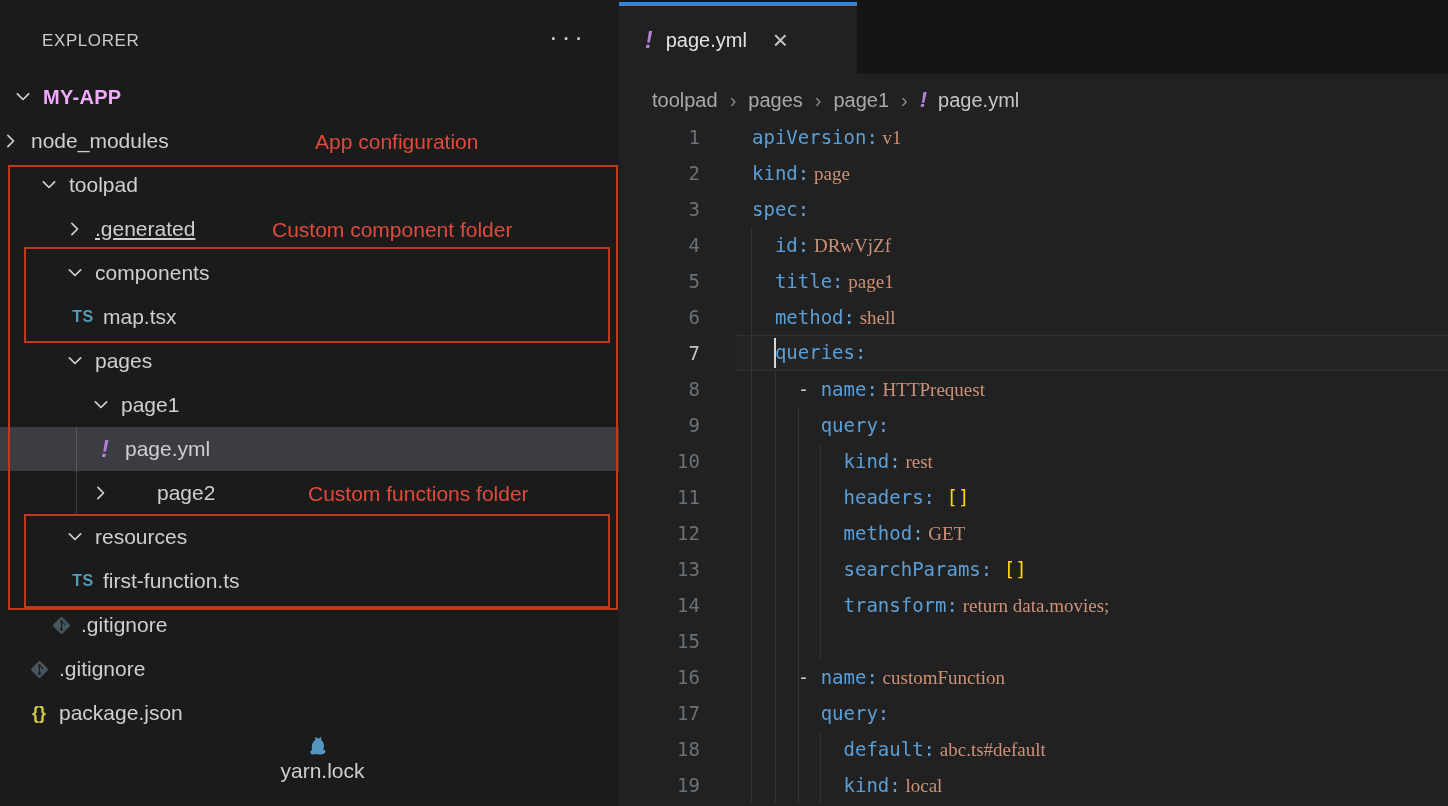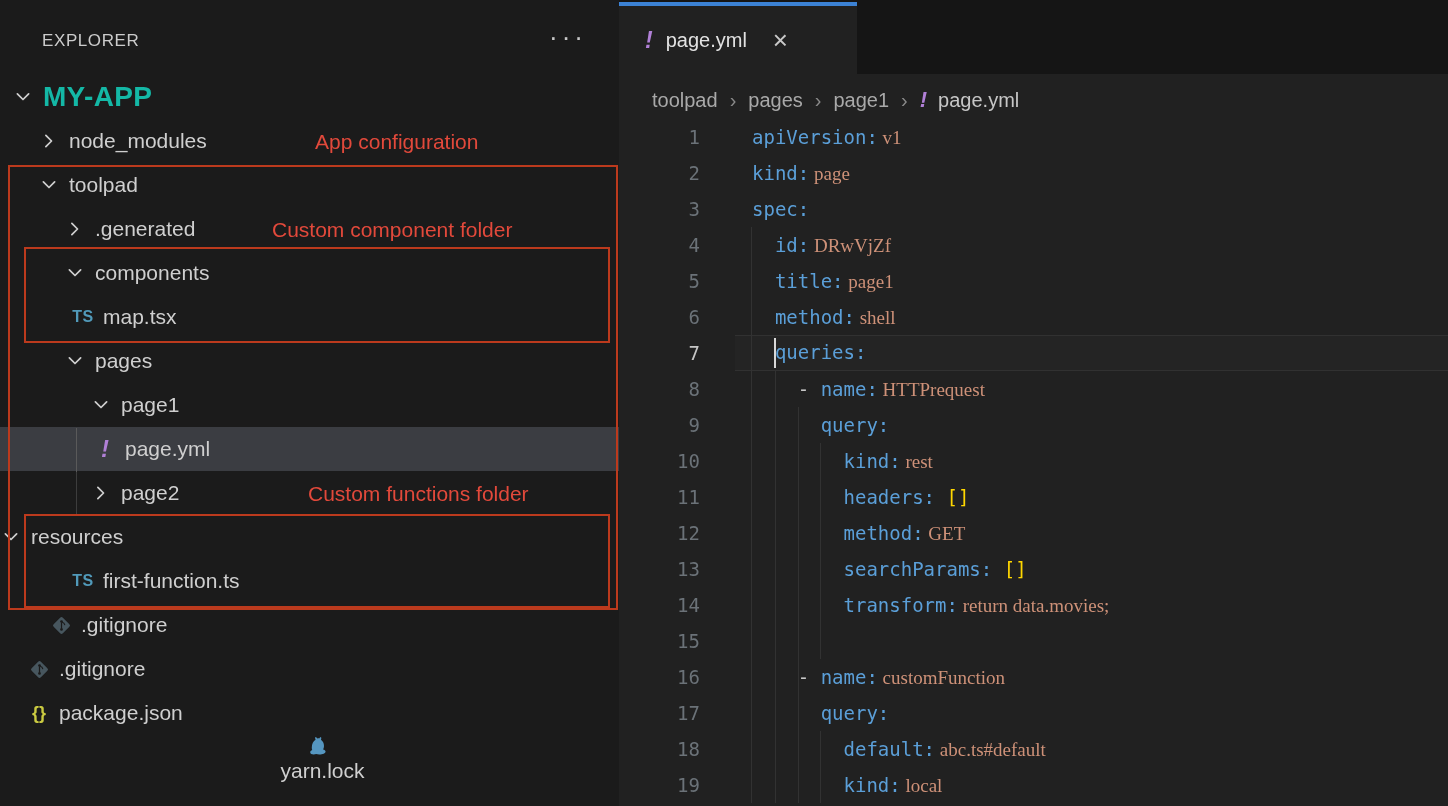--- a/index.html
+++ b/index.html
@@ -9,21 +9,21 @@
   .sidebar{position:absolute;left:0;top:0;width:619px;height:806px;background:#1b1b1b;z-index:1;}
   .sb-header{position:absolute;left:0;top:0;width:100%;height:64px;text-decoration:underline;}
   .sb-title{position:absolute;left:42px;top:31px;font-size:17px;letter-spacing:.6px;color:#cccccc;}
   .sb-more{position:absolute;right:32px;top:24px;font-size:26px;letter-spacing:4px;color:#c8c8c8;cursor:pointer;line-height:26px;}
   .tree{position:absolute;left:0;top:75px;width:100%;}
   .row{position:relative;height:44px;display:flex;align-items:center;box-sizing:border-box;color:#cfcfcf;font-size:21px;cursor:pointer;}
   .row.selected{background:#3b3d42;}
   .row .chev{width:22px;height:22px;margin-right:9px;flex:0 0 auto;display:flex;align-items:center;justify-content:center;}
   .row .fico{width:26px;margin-right:7px;flex:0 0 auto;display:flex;align-items:center;justify-content:center;}
   .row .lbl{white-space:nowrap;}
-  .row.root .lbl{font-weight:bold;color:#14b8a6;font-size:28px;letter-spacing:.3px;}
+  .row.root .lbl{font-weight:bold;color:#f0abfc;font-size:20px;letter-spacing:.3px;}
   .ico-ts{color:var(--ts);font-weight:700;font-size:16px;letter-spacing:.5px;}
   .ico-warn{color:var(--purple);font-weight:700;font-style:italic;font-size:24px;line-height:22px;}
   .ico-json{color:var(--json);font-weight:700;font-size:18px;}
   .tree-guide{position:absolute;width:1px;background:#5a5a5a;z-index:2;}
 
   
   .ann-box{position:absolute;border:2px solid var(--red-border);z-index:5;pointer-events:none;}
   .ann-label{position:absolute;color:var(--red-text);font-size:21px;white-space:nowrap;z-index:6;pointer-events:none;}
 
   
@@ -63,89 +63,89 @@
 
   <div class="tree" id="tree">
       <div class="row root" style="padding-left: 12px;">
         <span class="chev">
           <svg width="20" height="20" viewBox="0 0 16 16">
             <path d="M3.5 5.5 8 10l4.5-4.5" fill="none" stroke="#cfcfcf" stroke-width="1.4" stroke-linecap="round" stroke-linejoin="round"></path>
           </svg>
         </span>
         <span class="lbl">MY-APP</span>
       </div>
+      <div class="row" style="">
+        <span class="chev">
+          <svg width="20" height="20" viewBox="0 0 16 16">
+            <path d="M5.5 3.5 10 8l-4.5 4.5" fill="none" stroke="#cfcfcf" stroke-width="1.4" stroke-linecap="round" stroke-linejoin="round"></path>
+          </svg>
+        </span>
+        <span class="lbl">node_modules</span>
+      </div>
       <div class="row" style="padding-left: 38px;">
         <span class="chev">
           <svg width="20" height="20" viewBox="0 0 16 16">
+            <path d="M3.5 5.5 8 10l4.5-4.5" fill="none" stroke="#cfcfcf" stroke-width="1.4" stroke-linecap="round" stroke-linejoin="round"></path>
+          </svg>
+        </span>
+        <span class="lbl">toolpad</span>
+      </div>
+      <div class="row" style="padding-left: 64px; text-decoration: underline;">
+        <span class="chev">
+          <svg width="20" height="20" viewBox="0 0 16 16">
             <path d="M5.5 3.5 10 8l-4.5 4.5" fill="none" stroke="#cfcfcf" stroke-width="1.4" stroke-linecap="round" stroke-linejoin="round"></path>
           </svg>
         </span>
-        <span class="lbl">node_modules</span>
-      </div>
-      <div class="row" style="padding-left: 38px;">
-        <span class="chev">
-          <svg width="20" height="20" viewBox="0 0 16 16">
-            <path d="M3.5 5.5 8 10l4.5-4.5" fill="none" stroke="#cfcfcf" stroke-width="1.4" stroke-linecap="round" stroke-linejoin="round"></path>
-          </svg>
-        </span>
-        <span class="lbl">toolpad</span>
+        <span class="lbl">.generated</span>
       </div>
       <div class="row" style="padding-left: 64px;">
         <span class="chev">
           <svg width="20" height="20" viewBox="0 0 16 16">
+            <path d="M3.5 5.5 8 10l4.5-4.5" fill="none" stroke="#cfcfcf" stroke-width="1.4" stroke-linecap="round" stroke-linejoin="round"></path>
+          </svg>
+        </span>
+        <span class="lbl">components</span>
+      </div>
+      <div class="row" style="padding-left: 70px;">
+        <span class="fico">
+          <span class="ico-ts">TS</span>
+        </span>
+        <span class="lbl">map.tsx</span>
+      </div>
+      <div class="row" style="padding-left: 64px;">
+        <span class="chev">
+          <svg width="20" height="20" viewBox="0 0 16 16">
+            <path d="M3.5 5.5 8 10l4.5-4.5" fill="none" stroke="#cfcfcf" stroke-width="1.4" stroke-linecap="round" stroke-linejoin="round"></path>
+          </svg>
+        </span>
+        <span class="lbl">pages</span>
+      </div>
+      <div class="row" style="padding-left: 90px;">
+        <span class="chev">
+          <svg width="20" height="20" viewBox="0 0 16 16">
+            <path d="M3.5 5.5 8 10l4.5-4.5" fill="none" stroke="#cfcfcf" stroke-width="1.4" stroke-linecap="round" stroke-linejoin="round"></path>
+          </svg>
+        </span>
+        <span class="lbl">page1</span>
+      </div>
+      <div class="row selected" style="padding-left: 92px;">
+        <span class="fico">
+          <span class="ico-warn">!</span>
+        </span>
+        <span class="lbl">page.yml</span>
+      </div>
+      <div class="row" style="padding-left: 90px; gap: 36px;">
+        <span class="chev">
+          <svg width="20" height="20" viewBox="0 0 16 16">
             <path d="M5.5 3.5 10 8l-4.5 4.5" fill="none" stroke="#cfcfcf" stroke-width="1.4" stroke-linecap="round" stroke-linejoin="round"></path>
           </svg>
         </span>
-        <span class="lbl">.generated</span>
-      </div>
-      <div class="row" style="padding-left: 64px;">
-        <span class="chev">
-          <svg width="20" height="20" viewBox="0 0 16 16">
-            <path d="M3.5 5.5 8 10l4.5-4.5" fill="none" stroke="#cfcfcf" stroke-width="1.4" stroke-linecap="round" stroke-linejoin="round"></path>
-          </svg>
-        </span>
-        <span class="lbl">components</span>
-      </div>
-      <div class="row" style="padding-left: 70px;">
-        <span class="fico">
-          <span class="ico-ts">TS</span>
-        </span>
-        <span class="lbl">map.tsx</span>
-      </div>
-      <div class="row" style="padding-left: 64px;">
-        <span class="chev">
-          <svg width="20" height="20" viewBox="0 0 16 16">
-            <path d="M3.5 5.5 8 10l4.5-4.5" fill="none" stroke="#cfcfcf" stroke-width="1.4" stroke-linecap="round" stroke-linejoin="round"></path>
-          </svg>
-        </span>
-        <span class="lbl">pages</span>
-      </div>
-      <div class="row" style="padding-left: 90px;">
-        <span class="chev">
-          <svg width="20" height="20" viewBox="0 0 16 16">
-            <path d="M3.5 5.5 8 10l4.5-4.5" fill="none" stroke="#cfcfcf" stroke-width="1.4" stroke-linecap="round" stroke-linejoin="round"></path>
-          </svg>
-        </span>
-        <span class="lbl">page1</span>
-      </div>
-      <div class="row selected" style="padding-left: 92px;">
-        <span class="fico">
-          <span class="ico-warn">!</span>
-        </span>
-        <span class="lbl">page.yml</span>
-      </div>
-      <div class="row" style="padding-left: 90px;">
-        <span class="chev">
-          <svg width="20" height="20" viewBox="0 0 16 16">
-            <path d="M5.5 3.5 10 8l-4.5 4.5" fill="none" stroke="#cfcfcf" stroke-width="1.4" stroke-linecap="round" stroke-linejoin="round"></path>
-          </svg>
-        </span>
         <span class="lbl">page2</span>
       </div>
-      <div class="row" style=" text-align: right;">
+      <div class="row" style="padding-left: 64px; text-align: right;">
         <span class="chev">
           <svg width="20" height="20" viewBox="0 0 16 16">
             <path d="M3.5 5.5 8 10l4.5-4.5" fill="none" stroke="#cfcfcf" stroke-width="1.4" stroke-linecap="round" stroke-linejoin="round"></path>
           </svg>
         </span>
         <span class="lbl">resources</span>
       </div>
       <div class="row" style="padding-left: 70px;">
         <span class="fico">
           <span class="ico-ts">TS</span>

